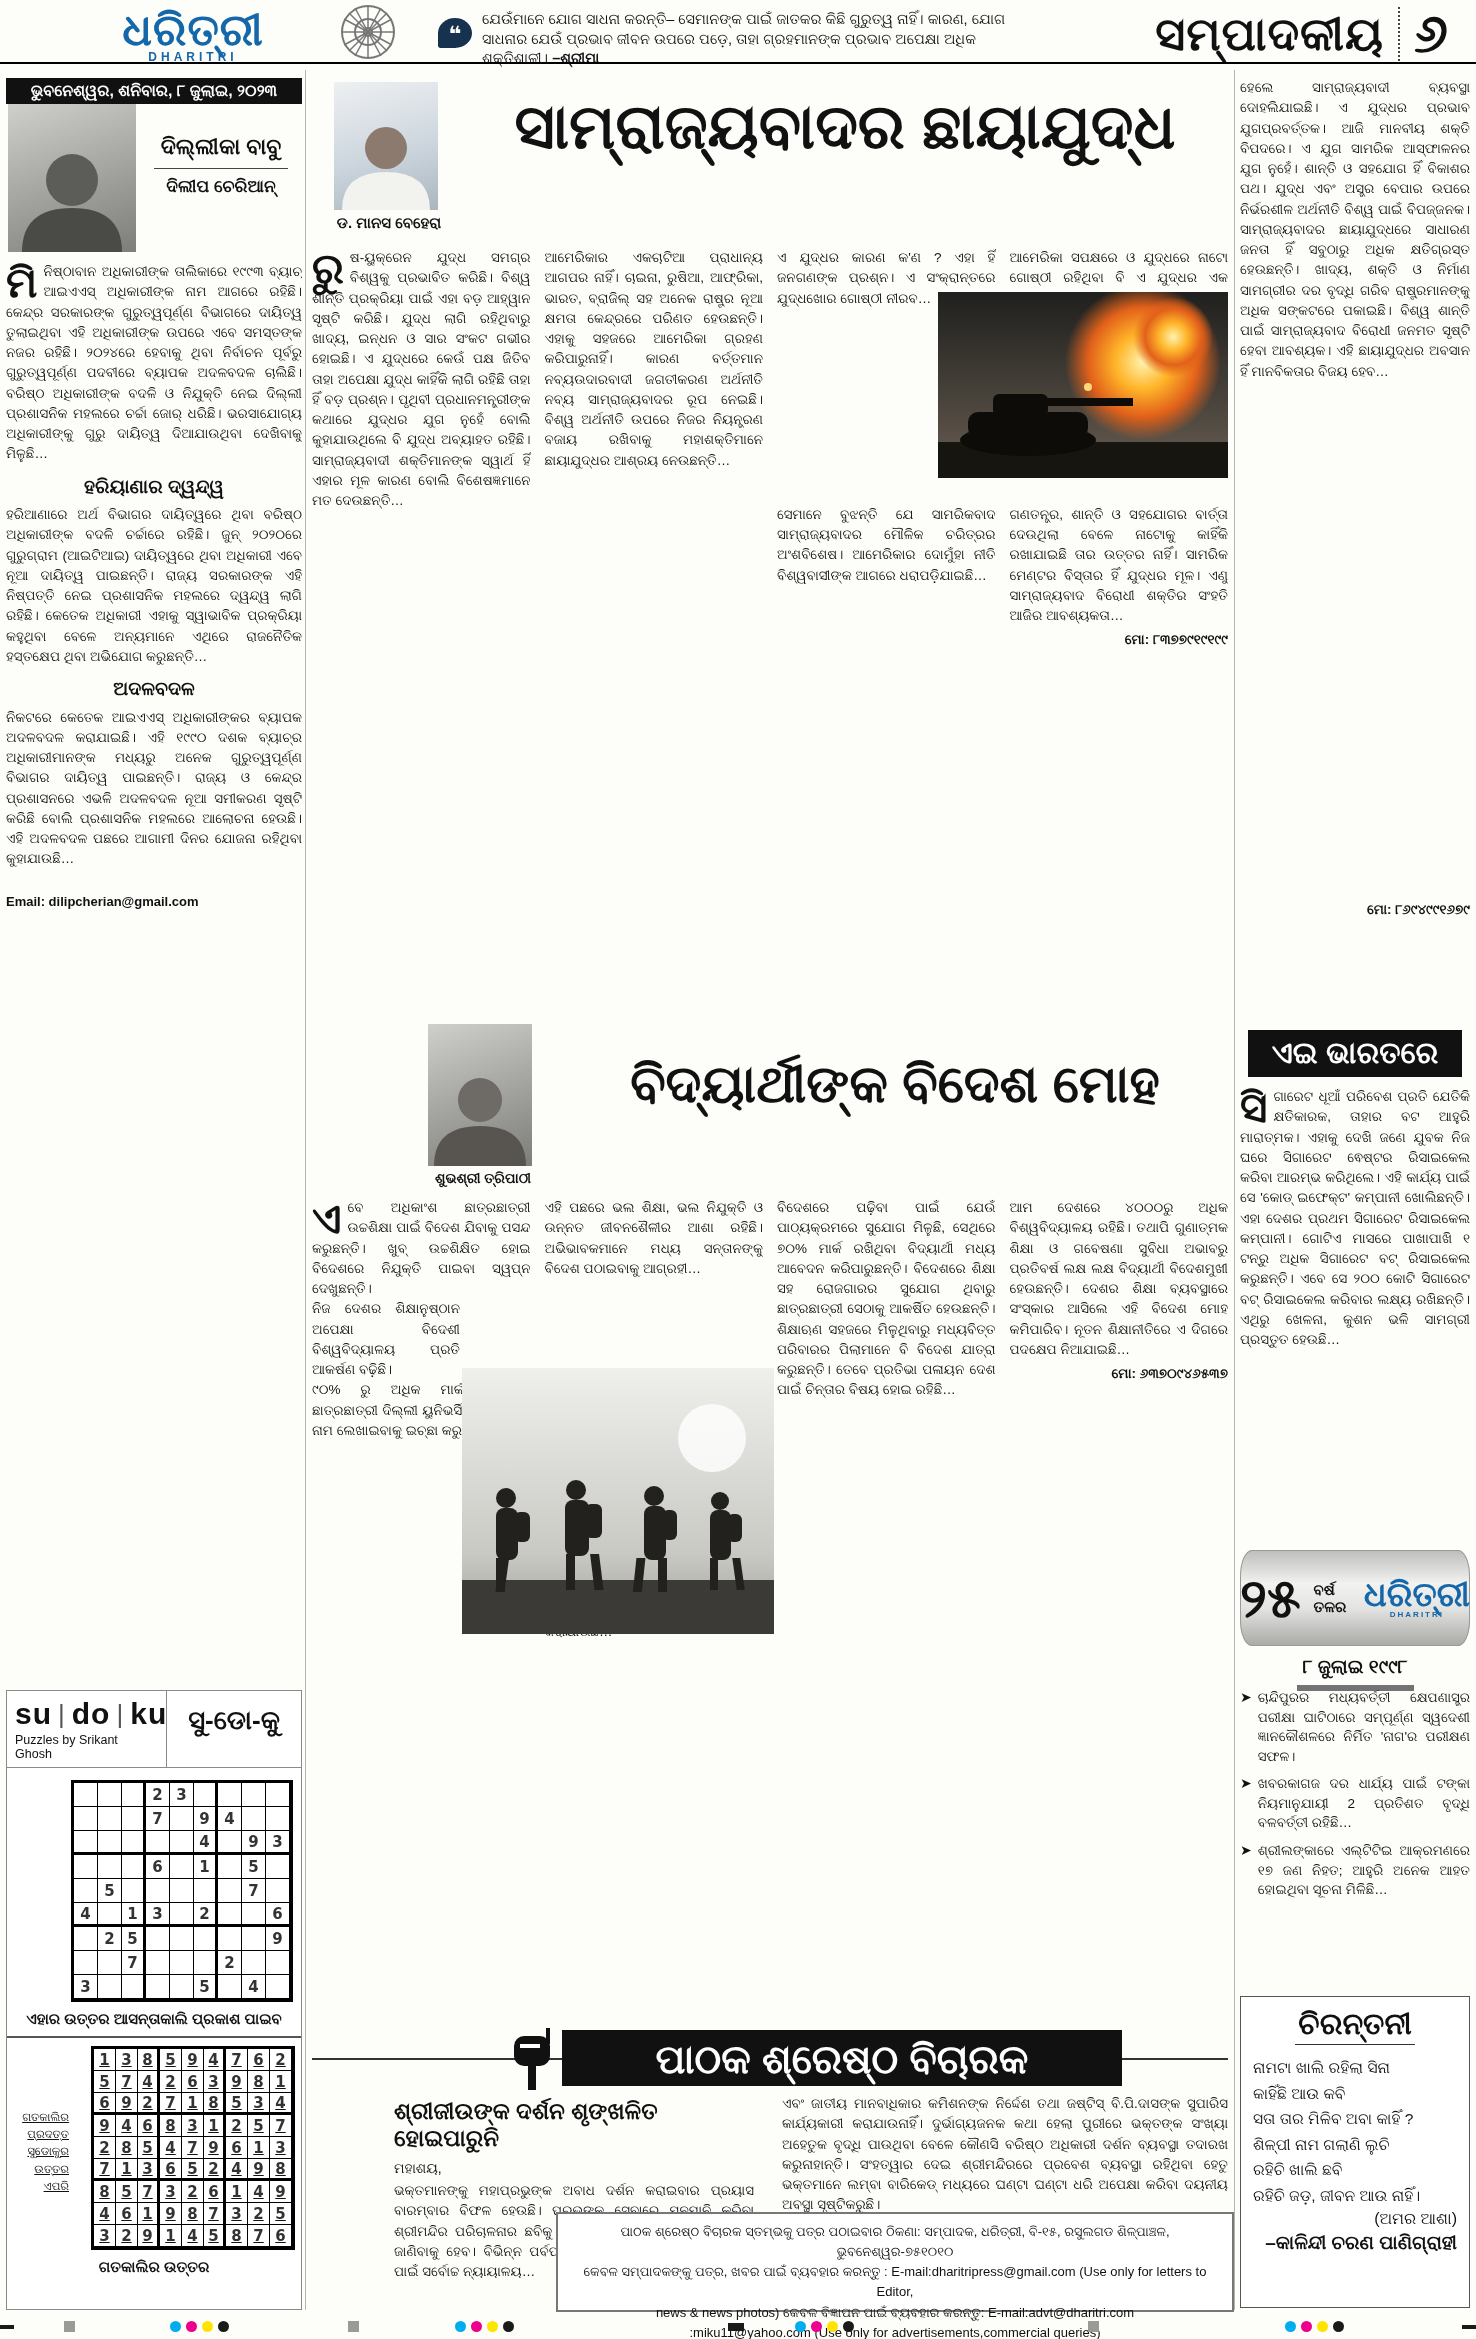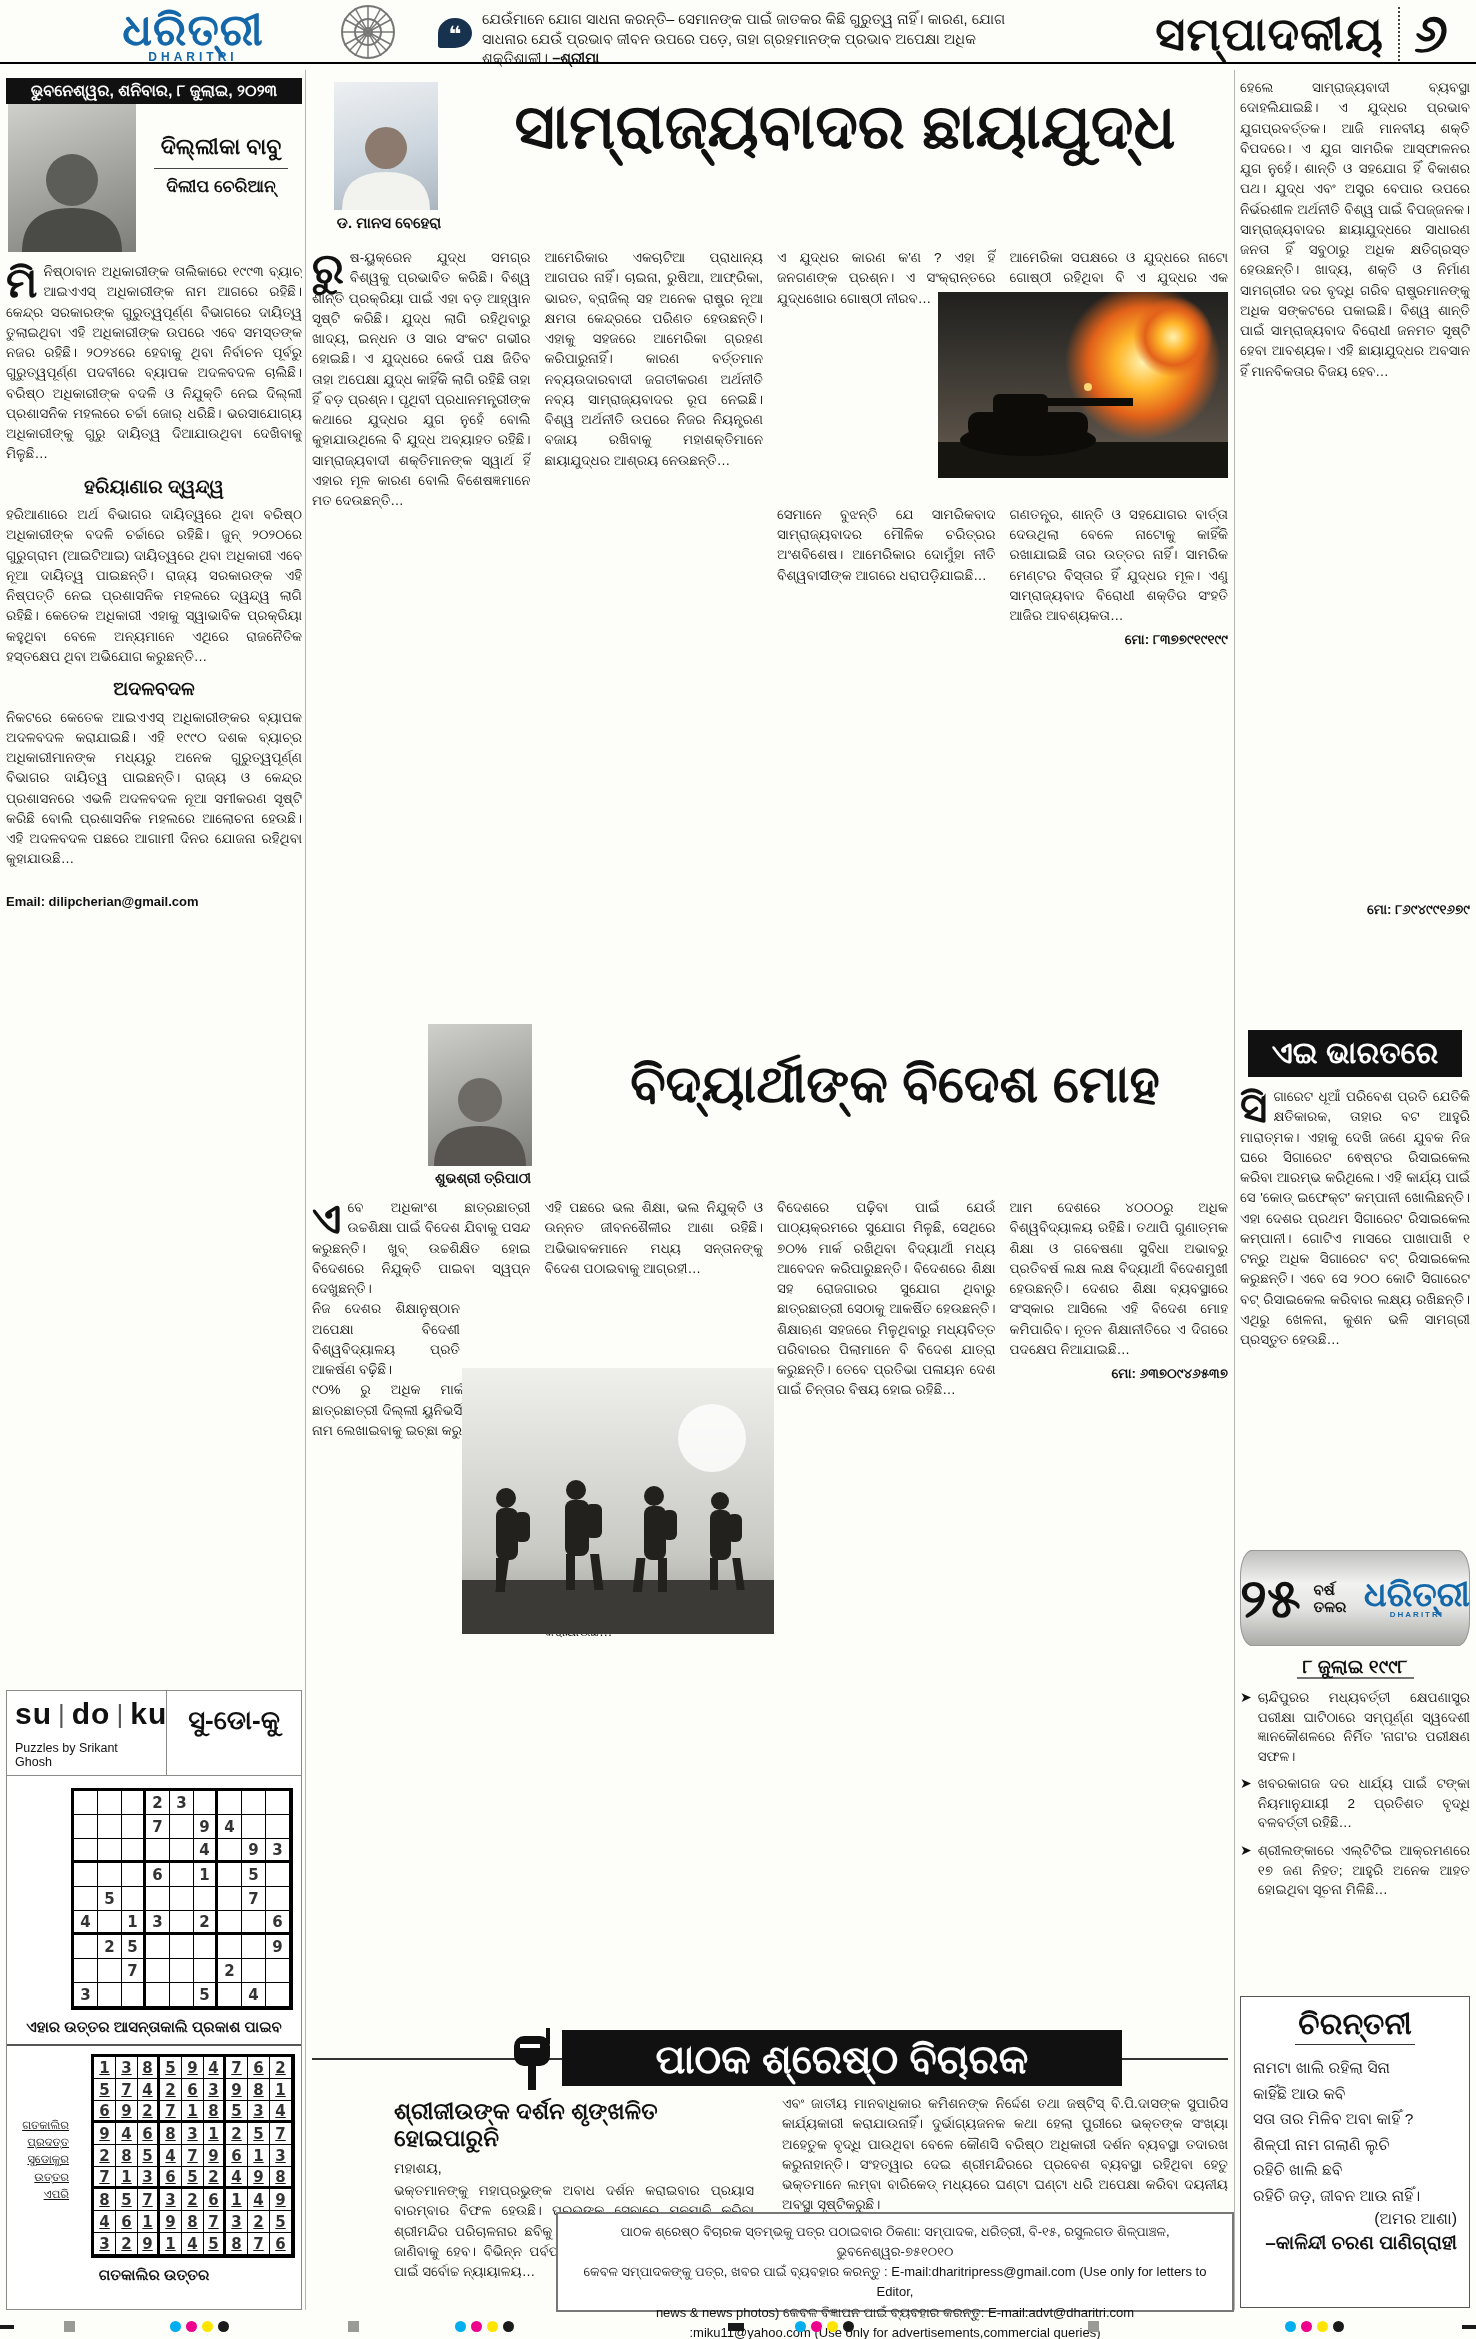--- a/index.html
+++ b/index.html
@@ -45,21 +45,21 @@
   .la-author { font-size:17px; font-weight:bold; }
   .subhead { font-size:19px; font-weight:bold; text-align:center; margin:8px 0 4px; }
   .email-line { font-weight:bold; font-size:13px; margin-top:22px; }
 
   
   .sudoku { position:absolute; left:0; top:1612px; width:296px; height:620px; border:1px solid #8a8a86; background:#fff; }
   .sud-head { display:flex; border-bottom:1px solid #8a8a86; }
   .sud-brand-box { width:160px; padding:6px 8px; border-right:1px solid #8a8a86; }
   .sud-brand { font-size:30px; font-weight:bold; letter-spacing:1px; display:flex; align-items:center; gap:6px; }
   .sud-brand i { font-style:normal; color:#555; font-weight:normal; font-size:26px; }
-  .sud-byline { font-size:12.5px; margin-top:10px; }
+  .sud-byline { font-size:12.5px; margin-top:2px; }
   .sud-odia { flex:1; text-align:center; font-size:26px; font-weight:bold; padding-top:14px; }
   .sgrid { display:grid; grid-template-columns:repeat(9,24px); grid-template-rows:repeat(9,24px); border:3px solid #000; width:fit-content; background:#fff; }
   .sgrid.small { grid-template-columns:repeat(9,22px); grid-template-rows:repeat(9,22px); }
   .scell { border-right:1px solid #000; border-bottom:1px solid #000; font-size:15px; font-weight:bold; color:#333; display:flex; align-items:center; justify-content:center; font-family:"DejaVu Sans",sans-serif; }
   .scell.br { border-right:3px solid #000; } .scell.bb { border-bottom:3px solid #000; }
   .sud-caption { font-size:15px; font-weight:bold; text-align:center; margin:8px 0; }
   .sud-divider { border-top:2px solid #555; margin:2px 0 8px; }
   .sol-row { display:flex; align-items:center; gap:22px; padding-left:4px;text-decoration:underline; }
   .sol-note { width:58px; font-size:11.5px; text-align:right; padding-top:8px; line-height:1.5; }
 
@@ -96,21 +96,21 @@
   .rr-cont { position:absolute; left:0; top:0; width:230px; height:860px; }
   .ei-section { position:absolute; left:0; top:952px; width:230px; height:512px; }
   .ei-heading { background:#111; color:#fff; font-size:30px; font-weight:bold; text-align:center; padding:6px 4px; margin:0 8px 10px 8px; }
   .years { position:absolute; left:0; top:1472px; width:230px; height:436px; }
   .years-banner { position:relative; height:96px; background:linear-gradient(180deg,#bdbdbb,#f2f2f0 35%,#e4e4e2 60%,#a9a9a6); border-radius:12px/26px; display:flex; align-items:center; justify-content:center; gap:13px; box-shadow:inset 0 0 0 1px #999; }
   .yb-num { font-size:54px; font-weight:bold; line-height:1; }
   .yb-mid { font-size:15px; font-weight:bold; width:58px; line-height:1.15; }
   .yb-logo { font-size:34px; font-weight:bold; color:#1467a9; line-height:1; }
   .yb-logo small { display:block; font-size:8px; letter-spacing:2px; text-align:center; }
   .years-date { text-align:center; font-size:19px; font-weight:bold; margin:10px 0 4px; }
-  .years-date span { border-bottom:2px solid #737373; padding:0 6px 0; }
+  .years-date span { border-bottom:6px solid #737373; padding:0 6px 8px; }
   .years-items { margin-top:10px; }
   .years-item { display:flex; gap:6px; font-size:13.5px; line-height:1.45; text-align:justify; margin-bottom:8px; }
   .years-bullet { font-size:14px; line-height:1.3; }
   .chirantani { position:absolute; left:0; top:1918px; width:230px; height:312px; border:1.5px solid #555; padding:10px 12px; background:#fff; }
   .chi-title { text-align:center; font-size:30px; font-weight:bold; }
   .chi-underline { width:120px; margin:2px auto 10px; border-top:1.5px solid #333; }
   .chi-line { font-size:15.5px; line-height:1.65; }
   .chi-credit { text-align:right; font-size:16px; margin-top:2px; }
   .chi-author { text-align:right; font-size:19px; font-weight:bold; margin-top:4px; }
 

